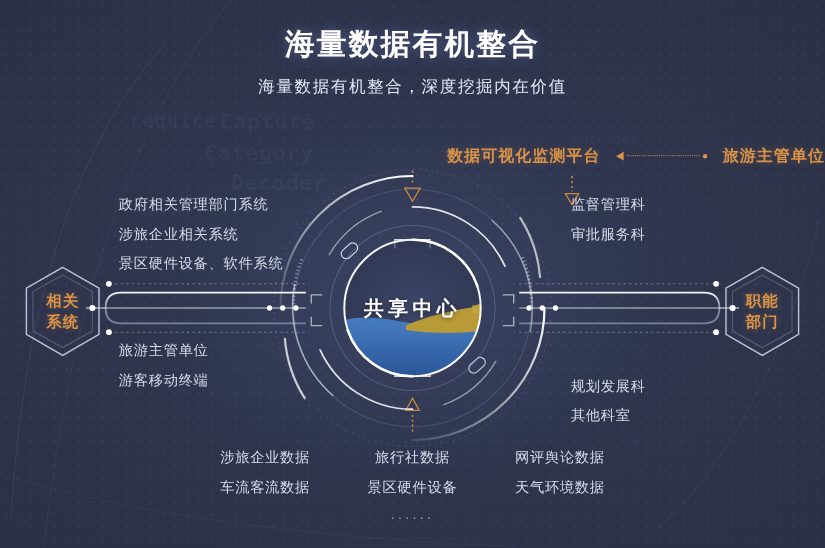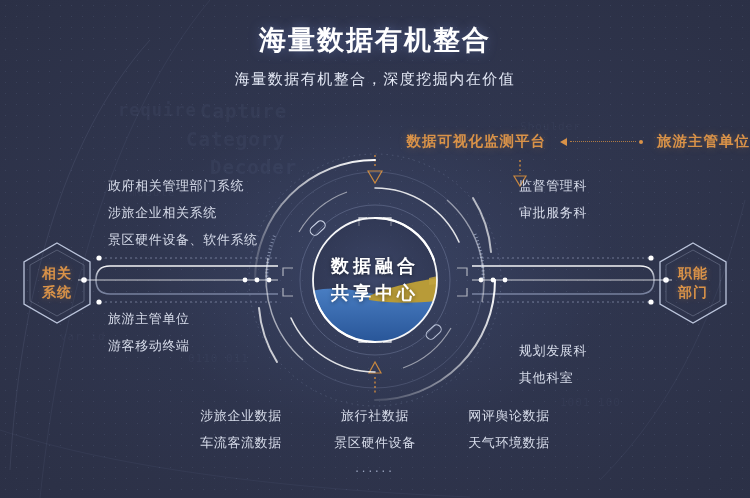--- a/index.html
+++ b/index.html
@@ -245,21 +245,20 @@
       <path d="M 186 130 C 198 127 206 126 214 125 L 214 134 C 202 135 194 136 186 137 Z" fill="#c2a53f" opacity="0.85"></path>
     </g>
 
     <circle cx="132" cy="132" r="62" fill="none" stroke="rgba(255,255,255,0.95)" stroke-width="1.8"></circle>
 
     <path d="M 132 70 A 62 62 0 0 1 191 112" fill="none" stroke="#ffffff" stroke-width="2.2" stroke-linecap="round"></path>
     <path d="M 132 194 A 62 62 0 0 1 73 152" fill="none" stroke="#ffffff" stroke-width="2.2" stroke-linecap="round"></path>
   </svg>
 
   <div class="corecap" style="left:243px; top:148px; width:264px; height:264px; display:flex; flex-direction:column; align-items:center; justify-content:center;">
-    <div style="font-size:18px;font-weight:bold;color:#ffffff;letter-spacing:4px;line-height:27px;text-shadow:0 1px 4px rgba(0,0,0,0.45);">数据融合</div>
     <div style="font-size:18px;font-weight:bold;color:#ffffff;letter-spacing:4px;line-height:27px;text-shadow:0 1px 4px rgba(0,0,0,0.45);">共享中心</div>
   </div>
 
   <div class="header">
     <div class="title">海量数据有机整合</div>
     <div class="subtitle">海量数据有机整合，深度挖掘内在价值</div>
   </div>
 
   <div class="toprow">
     <div class="orange-label">数据可视化监测平台</div>

